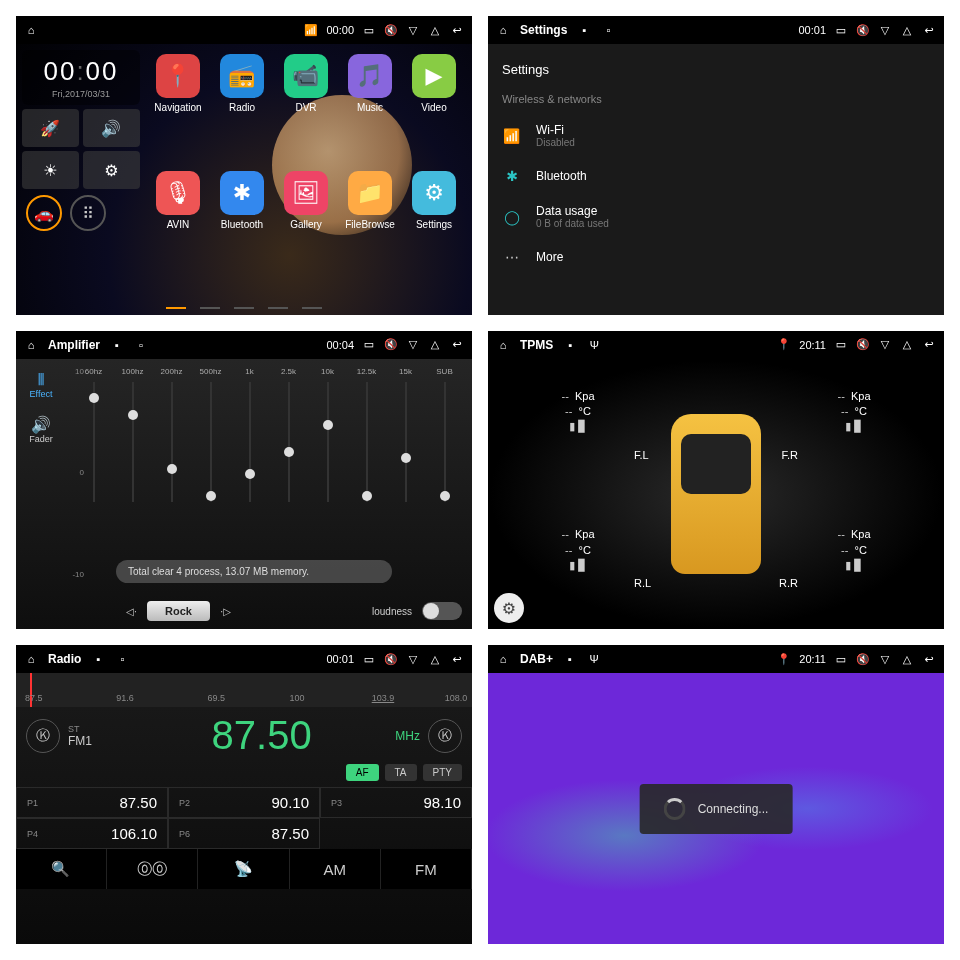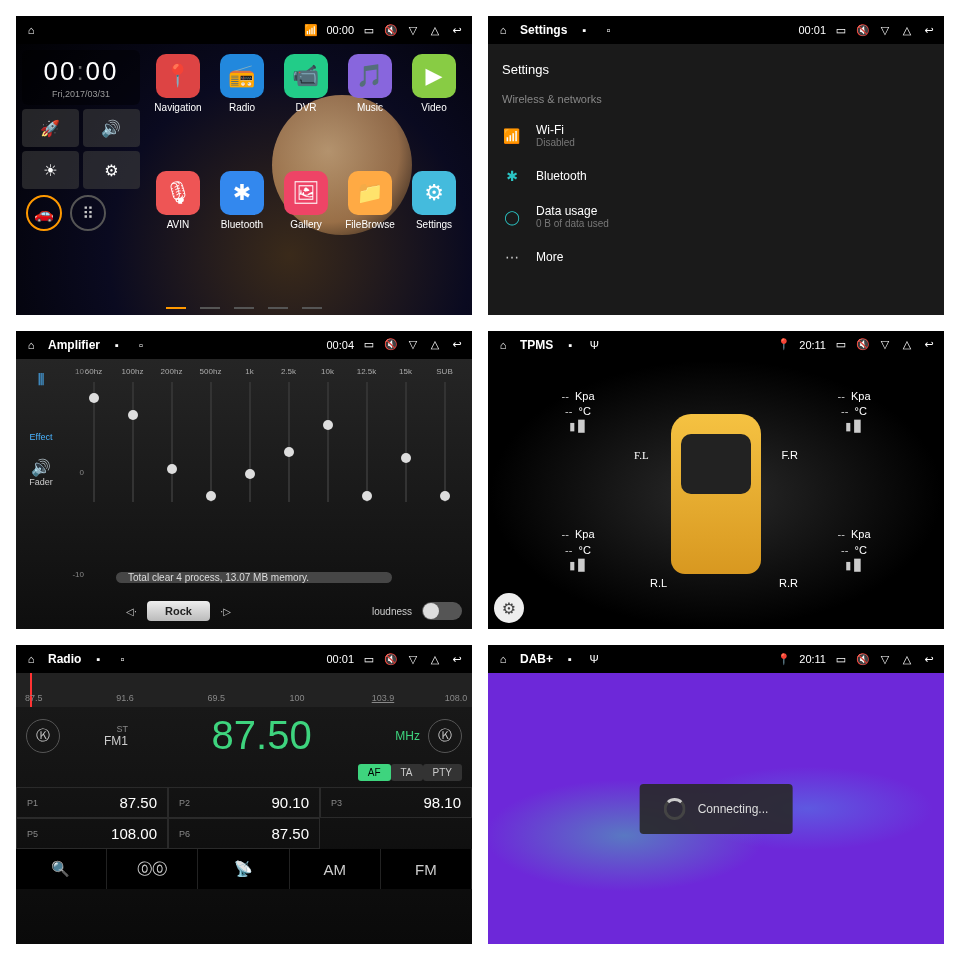--- a/index.html
+++ b/index.html
@@ -41,61 +41,61 @@
 .p2-sh { padding:8px 14px; color:#888; font-size:11px; }
 .p2-row { display:flex; align-items:center; gap:14px; padding:10px 14px; }
 .p2-ico { width:20px; text-align:center; font-size:14px; }
 .p2-txt { display:flex; flex-direction:column; }
 .p2-t1 { color:#fff; font-size:12px; }
 .p2-t2 { color:#777; font-size:10px; }
 
 
 .p3-body { flex:1; display:flex; background:linear-gradient(#252525,#0e0e0e); }
 .p3-side { width:50px; display:flex; flex-direction:column; align-items:center; padding-top:12px; gap:16px; font-size:9px; }
-.p3-side .act { color:#4bb4ff;margin-top:43px; }
+.p3-side .act { color:#4bb4ff; }
 .p3-eq { flex:1; position:relative; padding:8px 8px 0; }
 .eq-labels { display:flex; font-size:8px; color:#aaa; }
 .eq-labels span { flex:1; text-align:center; }
 .eq-sliders { display:flex; height:120px; margin-top:6px; }
 .eq-slider { flex:1; position:relative; }
 .eq-track { position:absolute; left:50%; top:0; bottom:0; width:2px; background:#333; transform:translateX(-50%); }
 .eq-knob { position:absolute; left:50%; width:10px; height:10px; border-radius:50%; background:#ddd; transform:translate(-50%,-50%); }
 .eq-scale { position:absolute; left:-2px; top:8px; bottom:50px; font-size:8px; color:#888; display:flex; flex-direction:column; justify-content:space-between; width:20px; text-align:right; }
-.p3-toast { position:absolute; bottom:46px; left:50px; right:80px; background:rgba(80,80,80,.85); border-radius:14px; padding:0 12px; font-size:10px; color:#ddd; }
+.p3-toast { position:absolute; bottom:46px; left:50px; right:80px; background:rgba(80,80,80,.85); border-radius:14px; padding:6px 12px; font-size:10px; color:#ddd; }
 .p3-foot { position:absolute; bottom:8px; left:60px; right:10px; display:flex; align-items:center; gap:10px; font-size:10px; }
 .rock-btn { background:linear-gradient(#eee,#bbb); color:#222; padding:4px 18px; border-radius:4px; font-weight:bold; font-size:11px; }
 .toggle { width:40px; height:18px; background:#555; border-radius:9px; position:relative; }
 .toggle::after { content:''; width:16px; height:16px; background:#ddd; border-radius:50%; position:absolute; top:1px; left:1px; }
 
 
 .p4-body { flex:1; position:relative; background:radial-gradient(ellipse at center,#2a2a2a 0%,#000 70%); }
 .car { position:absolute; left:50%; top:50%; transform:translate(-50%,-50%); width:90px; height:160px; }
 .car-body { width:100%; height:100%; background:linear-gradient(#f5c242,#d89820); border-radius:20px 20px 14px 14px; position:relative; }
 .car-glass { position:absolute; top:20px; left:10px; right:10px; height:60px; background:#222; border-radius:10px; }
 .tire-info { position:absolute; font-size:11px; color:#ccc; text-align:center; line-height:1.4; width:100px; }
 .tire-info .lbl { color:#fff; font-size:11px; }
 .ti-fl { top:30px; left:40px; } .ti-fr { top:30px; right:40px; }
 .ti-rl { bottom:56px; left:40px; } .ti-rr { bottom:56px; right:40px; }
 .tire-tag { position:absolute; font-size:11px; color:#fff; }
-.tag-fl { top:90px; left:146px;font-family:Liberation Serif, serif; } .tag-fr { top:90px; right:146px; }
-.tag-rl { bottom:40px; left:162px; } .tag-rr { bottom:40px; right:146px; }
+.tag-fl { top:90px; left:146px; } .tag-fr { top:90px; right:146px; }
+.tag-rl { bottom:40px; left:146px; } .tag-rr { bottom:40px; right:146px; }
 .gear-btn { position:absolute; bottom:6px; left:6px; width:30px; height:30px; border-radius:50%; background:#eee; color:#444; display:flex; align-items:center; justify-content:center; font-size:16px; }
 
 
 .p5-body { flex:1; display:flex; flex-direction:column; background:linear-gradient(#1a1a1a,#0a0a0a); }
 .dial { height:34px; background:#222; position:relative; font-size:9px; color:#888; display:flex; align-items:flex-end; padding:0 10px 4px; }
 .dial span { position:absolute; bottom:4px; }
 .needle { position:absolute; left:14px; top:0; bottom:0; width:2px; background:#f33; }
 .freq-row { display:flex; align-items:center; padding:6px 10px; gap:8px; }
 .seek { width:34px; height:34px; border:1px solid #555; border-radius:50%; display:flex; align-items:center; justify-content:center; font-size:14px; }
-.band { flex:0 0 60px; font-size:12px; color:#ccc;text-align:right; }
+.band { flex:0 0 60px; font-size:12px; color:#ccc; }
 .band .st { font-size:9px; color:#888; }
 .freq { flex:1; text-align:center; color:#3ed47e; font-size:40px; font-weight:300; }
 .mhz { font-size:12px; color:#3ed47e; }
-.radio-opts { display:flex; justify-content:flex-end; padding:0 10px 6px; }
+.radio-opts { display:flex; gap:6px; justify-content:flex-end; padding:0 10px 6px; }
 .ropt { padding:3px 10px; font-size:10px; background:#333; border-radius:3px; }
 .ropt.on { background:#3ed47e; color:#000; }
 .presets { display:grid; grid-template-columns:repeat(3,1fr); }
 .preset { display:flex; align-items:center; border:1px solid #2a2a2a; padding:6px 10px; font-size:12px; }
 .preset .pn { font-size:9px; color:#888; width:24px; }
 .preset .pv { flex:1; text-align:right; color:#fff; font-size:15px; }
 .p5-foot { display:flex; background:#000; height:40px; }
 .p5-fbtn { flex:1; display:flex; align-items:center; justify-content:center; color:#ccc; font-size:15px; border-right:1px solid #222; }
 
 
@@ -430,22 +430,22 @@
           </div>
           <div class="preset">
             <span class="pn">P2</span>
             <span class="pv">90.10</span>
           </div>
           <div class="preset">
             <span class="pn">P3</span>
             <span class="pv">98.10</span>
           </div>
           <div class="preset">
-            <span class="pn">P5</span>
-            <span class="pv">108.00</span>
+            <span class="pn">P4</span>
+            <span class="pv">106.10</span>
           </div>
           <div class="preset">
             <span class="pn">P6</span>
             <span class="pv">87.50</span>
           </div>
         </div>
     <div class="p5-foot" id="p5foot">
           <div class="p5-fbtn">🔍</div>
           <div class="p5-fbtn">⓪⓪</div>
           <div class="p5-fbtn">📡</div>

